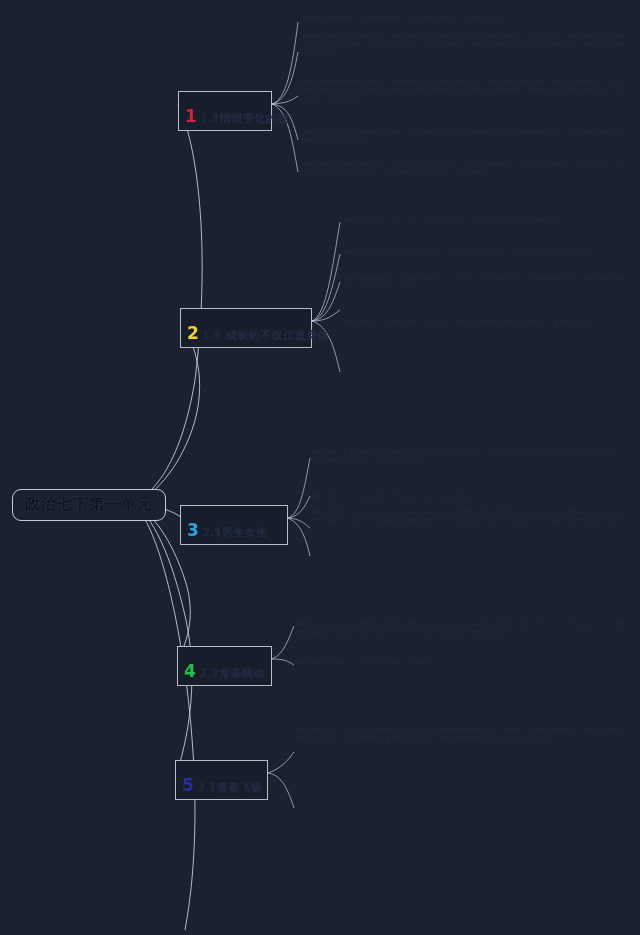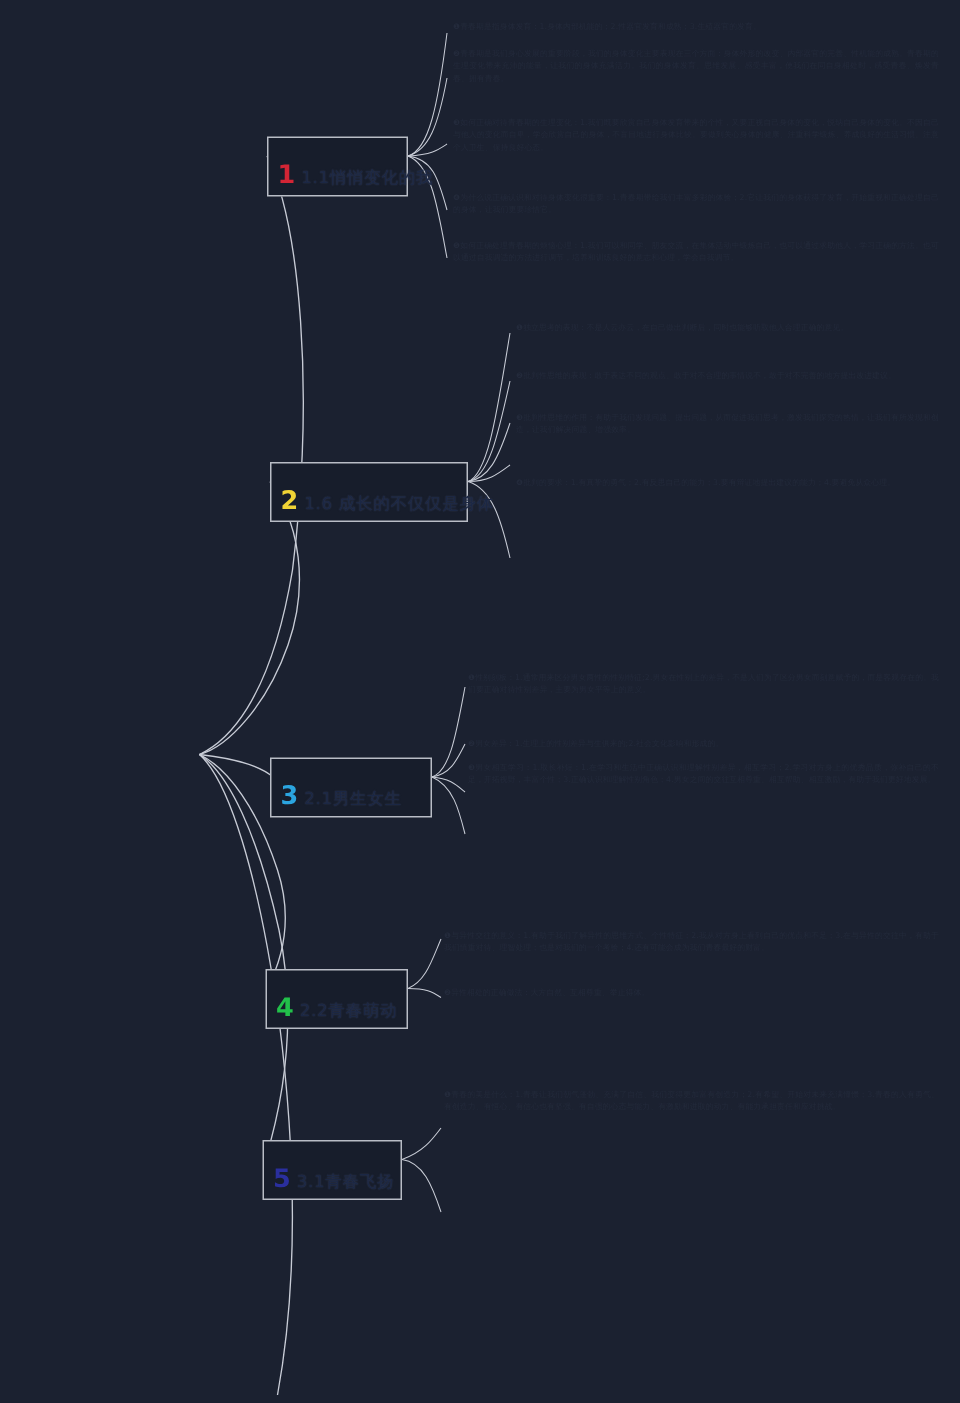--- a/index.html
+++ b/index.html
@@ -102,20 +102,21 @@
       <path d="M272,659 C284,654 288,640 294,626"></path>
       <path d="M272,659 C284,659 288,661 294,665"></path>
     </g>
 
     <g fill="none" stroke="#c8ccd6" stroke-width="0.7">
       <path d="M268,773 C282,768 288,760 294,752"></path>
       <path d="M268,773 C282,775 288,790 294,808"></path>
     </g>
   </svg>
 
+  <div class="root-node" style="left:12px;top:489px;">政治七下第一单元</div>
 
   <div class="branch-node" style="left:178px;top:91px;width:94px;">
     <span class="branch-num" style="color:#d32535">1</span>
     <span class="branch-label">1.1悄悄变化的我</span>
   </div>
 
   <div class="branch-node" style="left:180px;top:308px;width:132px;">
     <span class="branch-num" style="color:#f0d335">2</span>
     <span class="branch-label">1.6 成长的不仅仅是身体</span>
   </div>

